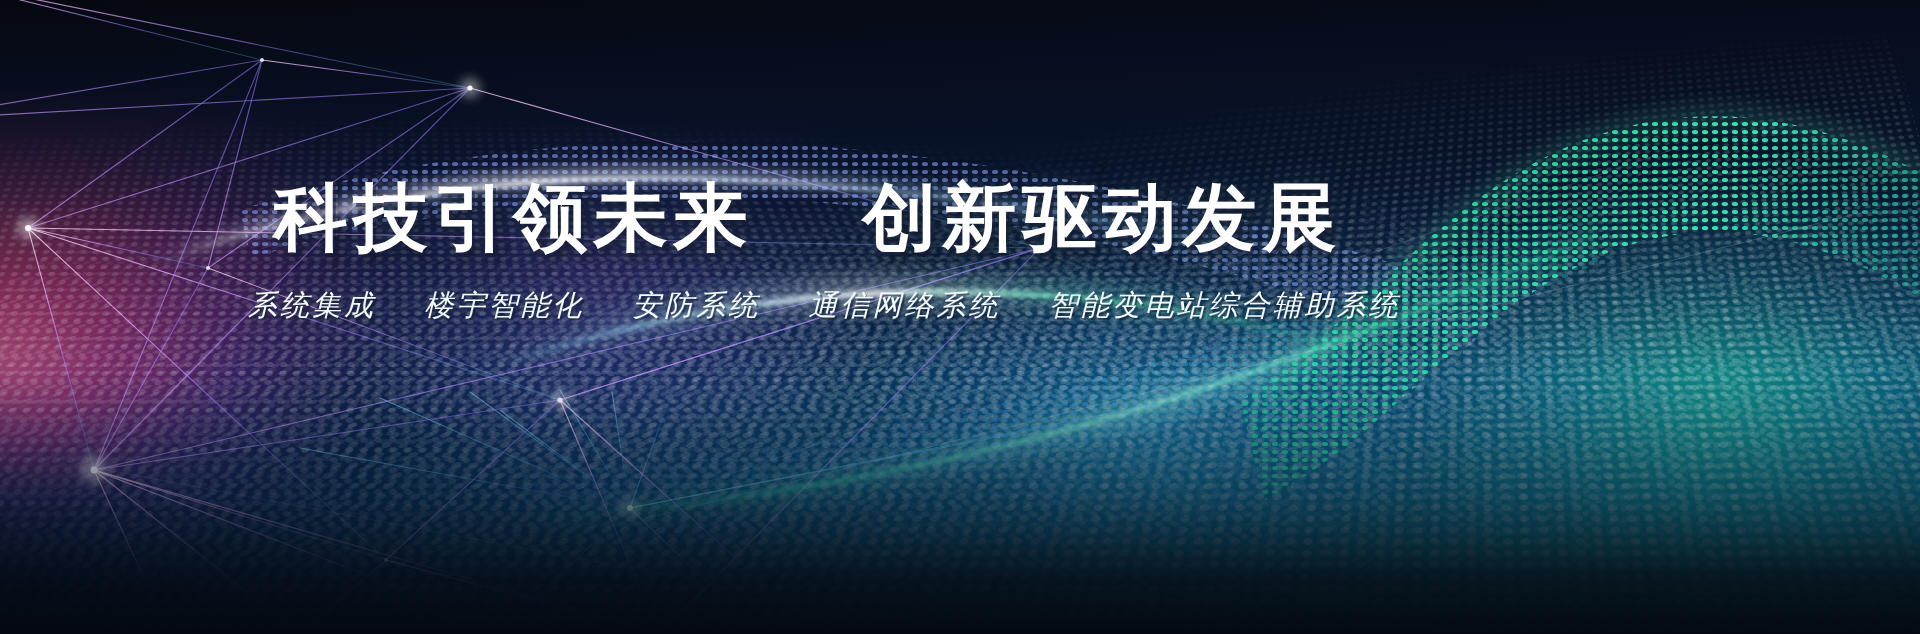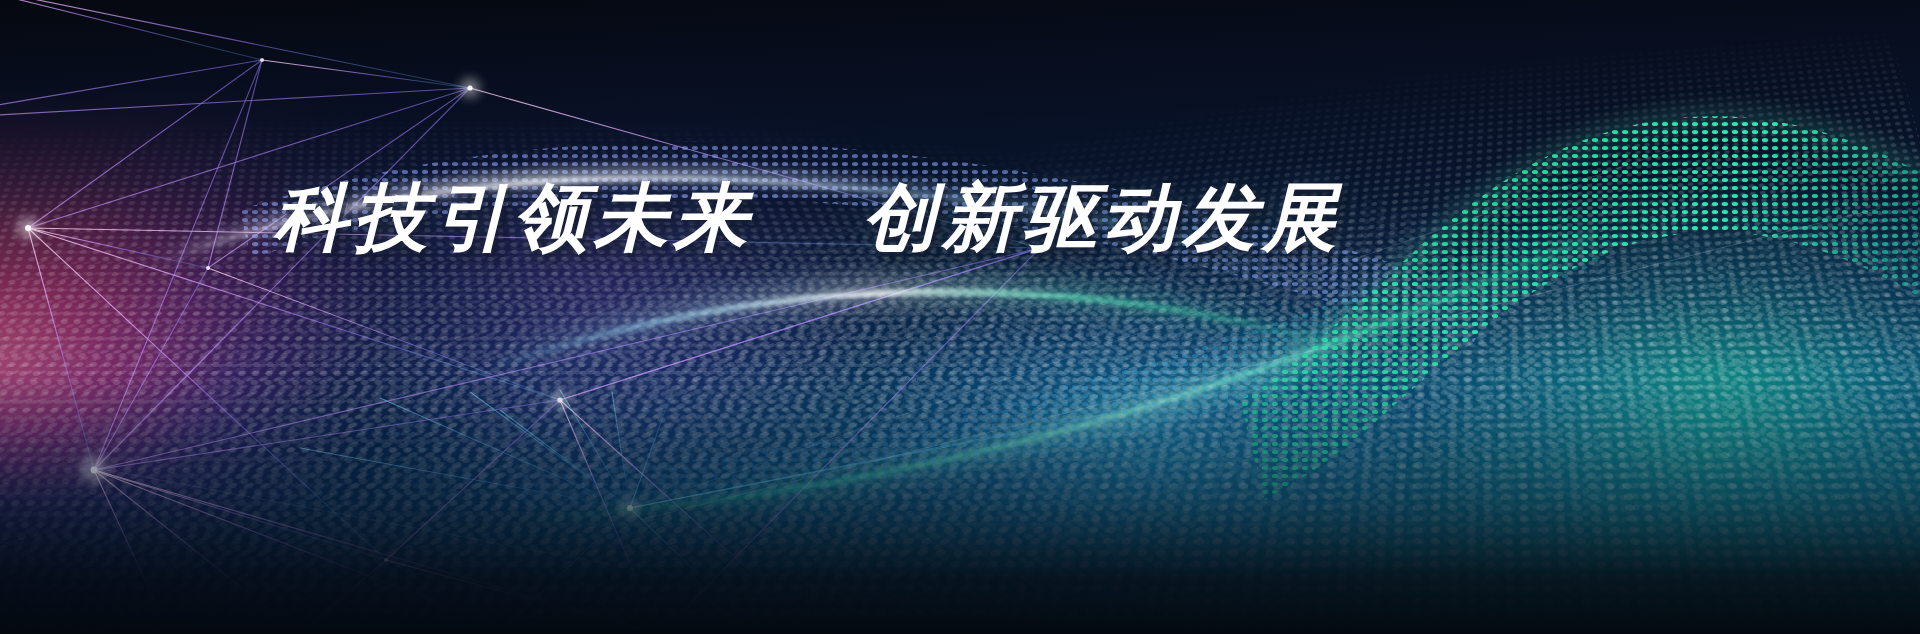--- a/index.html
+++ b/index.html
@@ -102,21 +102,20 @@
   
   .copy{
     position:absolute; left:248px; top:178px; width:1120px;
     z-index:14;
     text-align:center;
   }
   .headline{
     margin:0;
     font-size:74px;
     font-weight:700;
-    font-style:italic;
     color:#ffffff;
     letter-spacing:6px;
     line-height:1.08;
     white-space:nowrap;
     text-shadow:
       3px 4px 0 rgba(22,30,56,.55),
       5px 7px 14px rgba(0,0,0,.45),
       0 0 28px rgba(150,220,255,.18);
   }
   .headline .gap{display:inline-block;width:56px;}
@@ -342,15 +341,26 @@
   </svg>
 
   <div class="bg-bottom-fade"></div>
 
   <div class="copy">
     <h1 class="headline">
       <span>科技引领未来</span>
       <span class="gap"></span>
       <span>创新驱动发展</span>
     </h1>
+    <p class="subline">
+      <span>系统集成</span>
+      <span class="sep"></span>
+      <span>楼宇智能化</span>
+      <span class="sep"></span>
+      <span>安防系统</span>
+      <span class="sep"></span>
+      <span>通信网络系统</span>
+      <span class="sep"></span>
+      <span>智能变电站综合辅助系统</span>
+    </p>
   </div>
 
 </div>
 
 </body></html>

